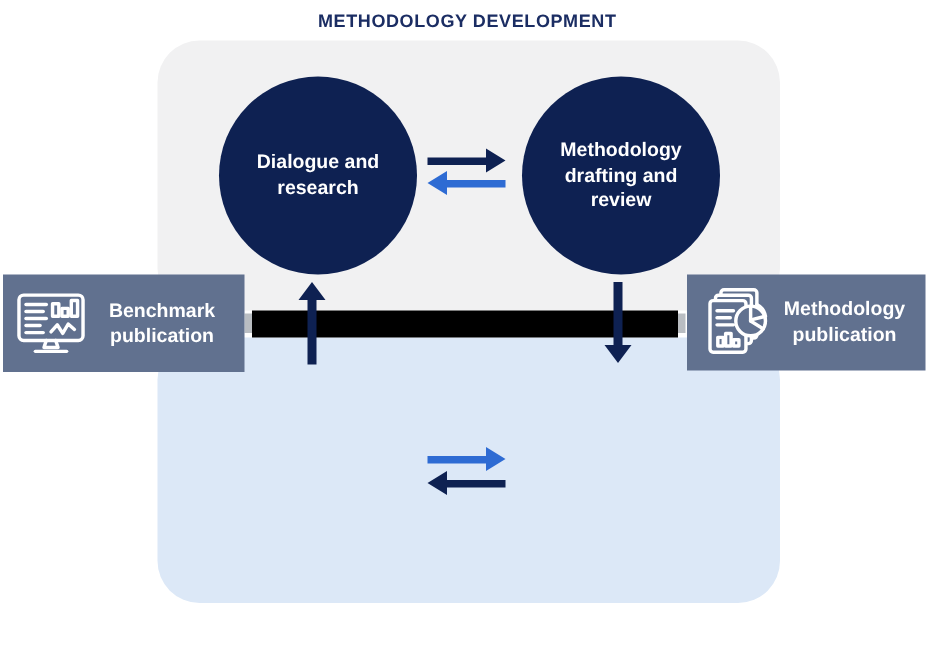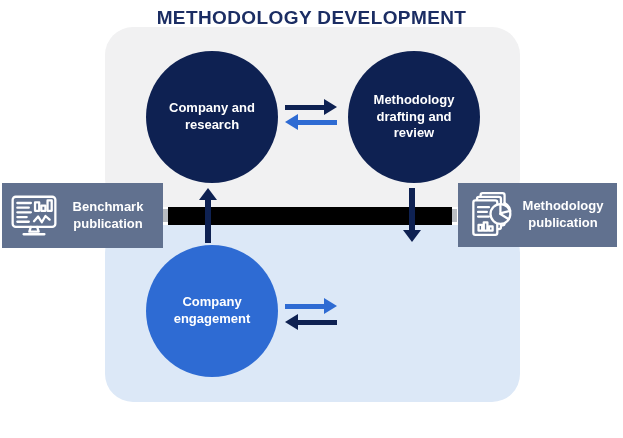--- a/index.html
+++ b/index.html
@@ -7,21 +7,21 @@
     --topbg:#f1f1f2; --bottombg:#dce8f7;
     --titletop:#1b2d63; --titlebottom:#2e6bd3; --sliver:#b9bdc2;
   }
   html,body{margin:0;padding:0;background:#ffffff;}
   #stage{
     position:relative;width:623px;height:438px;overflow:hidden;background:#ffffff;
     font-family:"Liberation Sans","DejaVu Sans",sans-serif;
   }
   .title{
     position:absolute;left:0;width:623px;text-align:center;
-    font-weight:800;font-size:19px;letter-spacing:.4px;
+    font-weight:800;font-size:12px;letter-spacing:.4px;
   }
   .title-top{top:7px;color:var(--titletop);}
   .title-bottom{top:408px;color:var(--titlebottom);}
   .section{position:absolute;left:105px;width:415px;border-radius:28px;}
   .section-top{top:27px;height:180px;background:var(--topbg);}
   .section-bottom{top:225px;height:177px;background:var(--bottombg);}
   .band{position:absolute;left:168px;top:207px;width:284px;height:18px;background:#000;}
   .sliver{position:absolute;top:209px;width:5px;height:13px;background:var(--sliver);}
   .sliver-left{left:163px;} .sliver-right{left:452px;}
   .circle{
@@ -66,27 +66,25 @@
 
   <div class="title title-top">METHODOLOGY DEVELOPMENT</div>
 
   <div class="section section-top"></div>
   <div class="section section-bottom"></div>
 
   <div class="band"></div>
   <div class="sliver sliver-left"></div>
   <div class="sliver sliver-right"></div>
 
-  <div class="circle c-navy circle-tl">Company and
+  <div class="circle c-navy circle-tl">Dialogue and
 research</div>
   <div class="circle c-navy circle-tr">Methodology
 drafting and
 review</div>
-  <div class="circle c-blue circle-bl">Company
-engagement</div>
 
   <div class="harrow navy-f ha1">
     <div class="shaft"></div>
       <div class="head-r"></div>
   </div>
   <div class="harrow blue-f ha2">
     <div class="head-l"></div>
       <div class="shaft"></div>
   </div>
 

